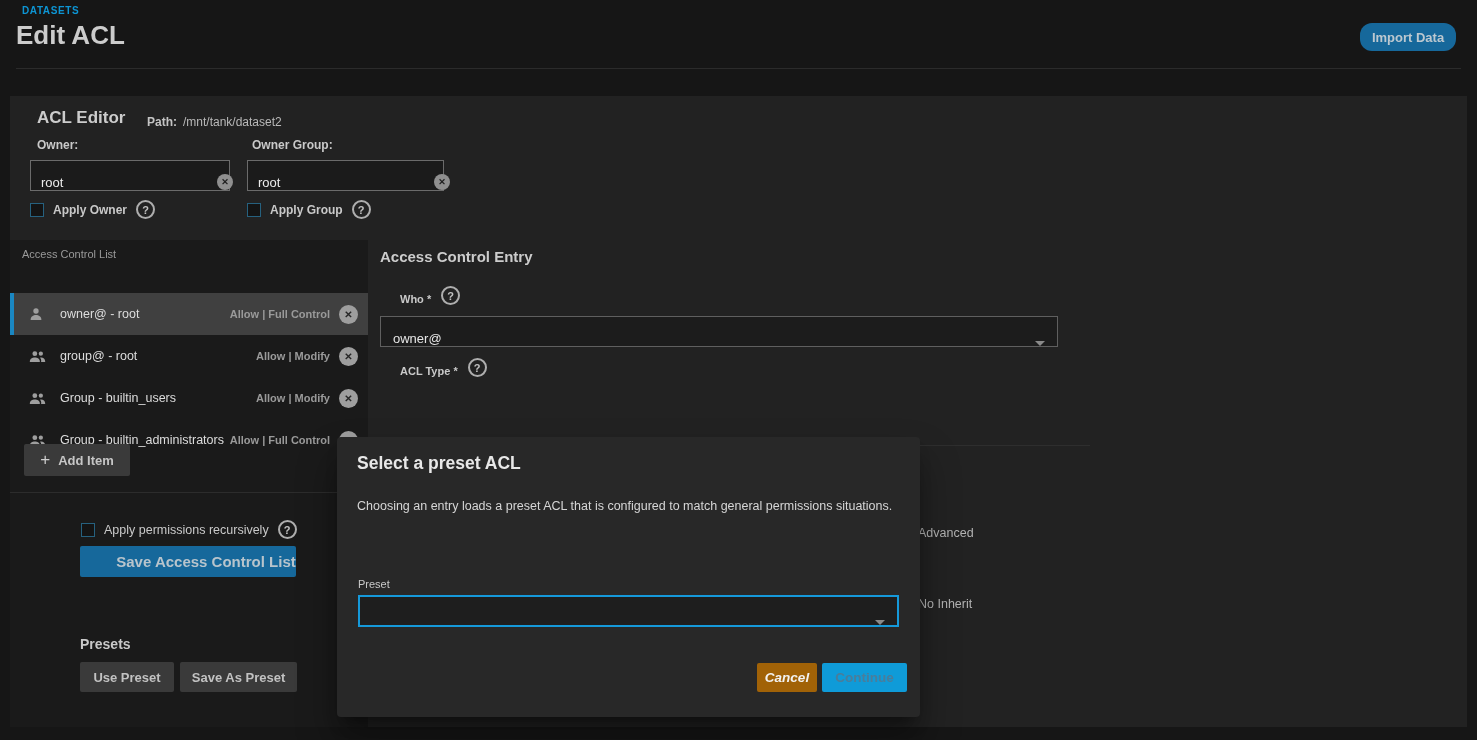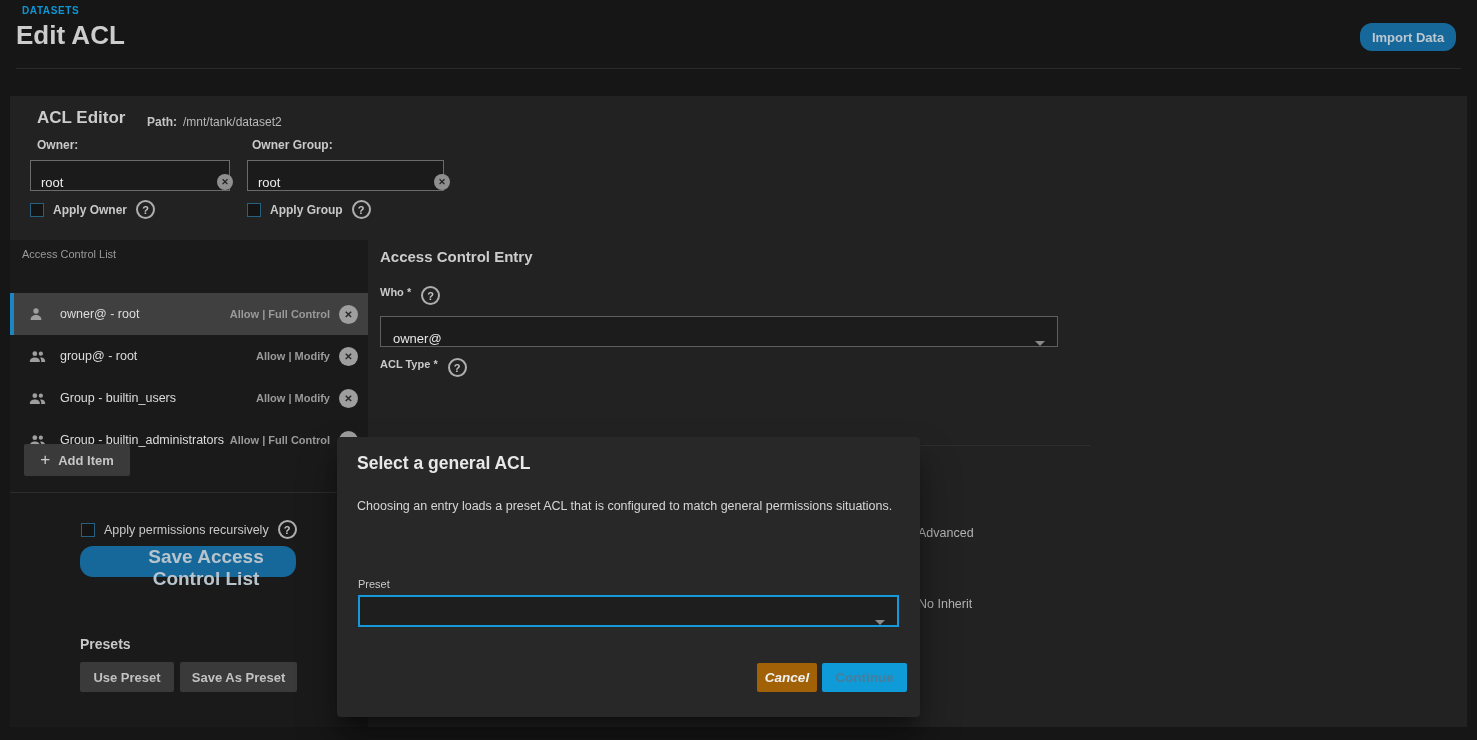--- a/index.html
+++ b/index.html
@@ -50,33 +50,33 @@
   .row-close { width:19px; height:19px; border-radius:50%; background:#9e9e9e; color:#272727;
                font-size:10px; font-weight:bold; display:flex; align-items:center; justify-content:center;
                cursor:pointer; flex:0 0 auto; }
   .add-item-btn { position:absolute; left:14px; top:204px; width:106px; height:32px; background:#3a3a3a;
                   border:none; border-radius:2px; color:#c6c6c6; font-weight:bold; font-size:13px;
                   display:flex; align-items:center; justify-content:center; gap:8px; cursor:pointer; }
   .add-plus { font-size:17px; font-weight:normal; color:#cfcfcf; }
   .panel-divider { position:absolute; left:0; right:0; top:252px; height:1px; background:#2c2c2c; }
   .recursive-row { left:71px; top:280px; }
   .save-acl-btn { position:absolute; left:70px; top:306px; width:216px; height:31px; background:#16689b;
-                  border:none; border-radius:13px; color:#b8c4cc; font-weight:bold; font-size:19px; cursor:pointer;padding-left:36px; }
+                  border:none; border-radius:2px; color:#b8c4cc; font-weight:bold; font-size:15px; cursor:pointer;padding-left:36px; }
   .strip-acl-btn { position:absolute; left:70px; top:347px; width:216px; height:31px; background:#a82a22;
                    border:none; border-radius:2px; color:#c9bcba; font-weight:bold; font-size:13.5px; cursor:pointer; }
   .presets-title { position:absolute; left:70px; top:396px; font-size:14px; font-weight:bold; color:#c9c9c9; }
   .preset-btn { position:absolute; top:422px; height:30px; background:#3a3a3a; border:none; border-radius:2px;
                 color:#c2c2c2; font-weight:bold; font-size:13px; cursor:pointer; }
   .use-preset-btn { left:70px; width:94px; }
   .save-as-preset-btn { left:170px; width:117px; }
 
   
   .ace-title { position:absolute; left:370px; top:152px; font-size:15px; font-weight:bold; color:#cccccc; }
-  .ace-label { position:absolute; display:flex; align-items:flex-start; gap:10px;
-               font-size:11px; font-weight:bold; color:#c9c9c9; }
+  .ace-label { position:absolute; display:flex; align-items:flex-end; gap:10px;
+               font-size:11px; font-weight:bold; color:#c9c9c9;margin-left:20px; }
   .select-box { position:absolute; height:31px; background:#1c1c1c; border:1px solid #5f5f5f;
                 display:flex; align-items:flex-end; cursor:pointer; }
   .select-value { flex:1; font-size:13px; color:#e6e6e6; padding-left:12px; }
   .caret { width:0; height:0; border-left:5px solid transparent; border-right:5px solid transparent;
            border-top:5px solid #8a8a8a; margin-right:12px; flex:0 0 auto; }
   .radio-row { position:absolute; left:377px; top:392px; display:flex; align-items:center; }
   .radio-opt { display:flex; align-items:center; gap:12px; cursor:pointer; }
   .radio-outer { width:16px; height:16px; border-radius:50%; border:2px solid #8f8f8f;
                  display:flex; align-items:center; justify-content:center; }
   .radio-opt.checked .radio-outer { border-color:#0f9bd8; }
@@ -252,21 +252,21 @@
     </div>
 
     <div class="ace-divider2"></div>
 
     <div class="frag" style="left:908px; top:430px;">Advanced</div>
     <div class="frag" style="left:908px; top:501px;">No Inherit</div>
 
   </div>
 
   <div class="modal">
-    <div class="modal-title">Select a general ACL</div>
+    <div class="modal-title">Select a preset ACL</div>
     <p class="modal-p" style="top:62px;">Choosing an entry loads a preset ACL that is configured to match general permissions situations.</p>
     <div class="modal-preset-label">Preset</div>
     <div class="select-box modal-select">
       <span class="select-value"></span>
       <span class="caret"></span>
     </div>
     <button class="modal-btn cancel-btn">Cancel</button>
     <button class="modal-btn continue-btn">Continue</button>
   </div>
 

